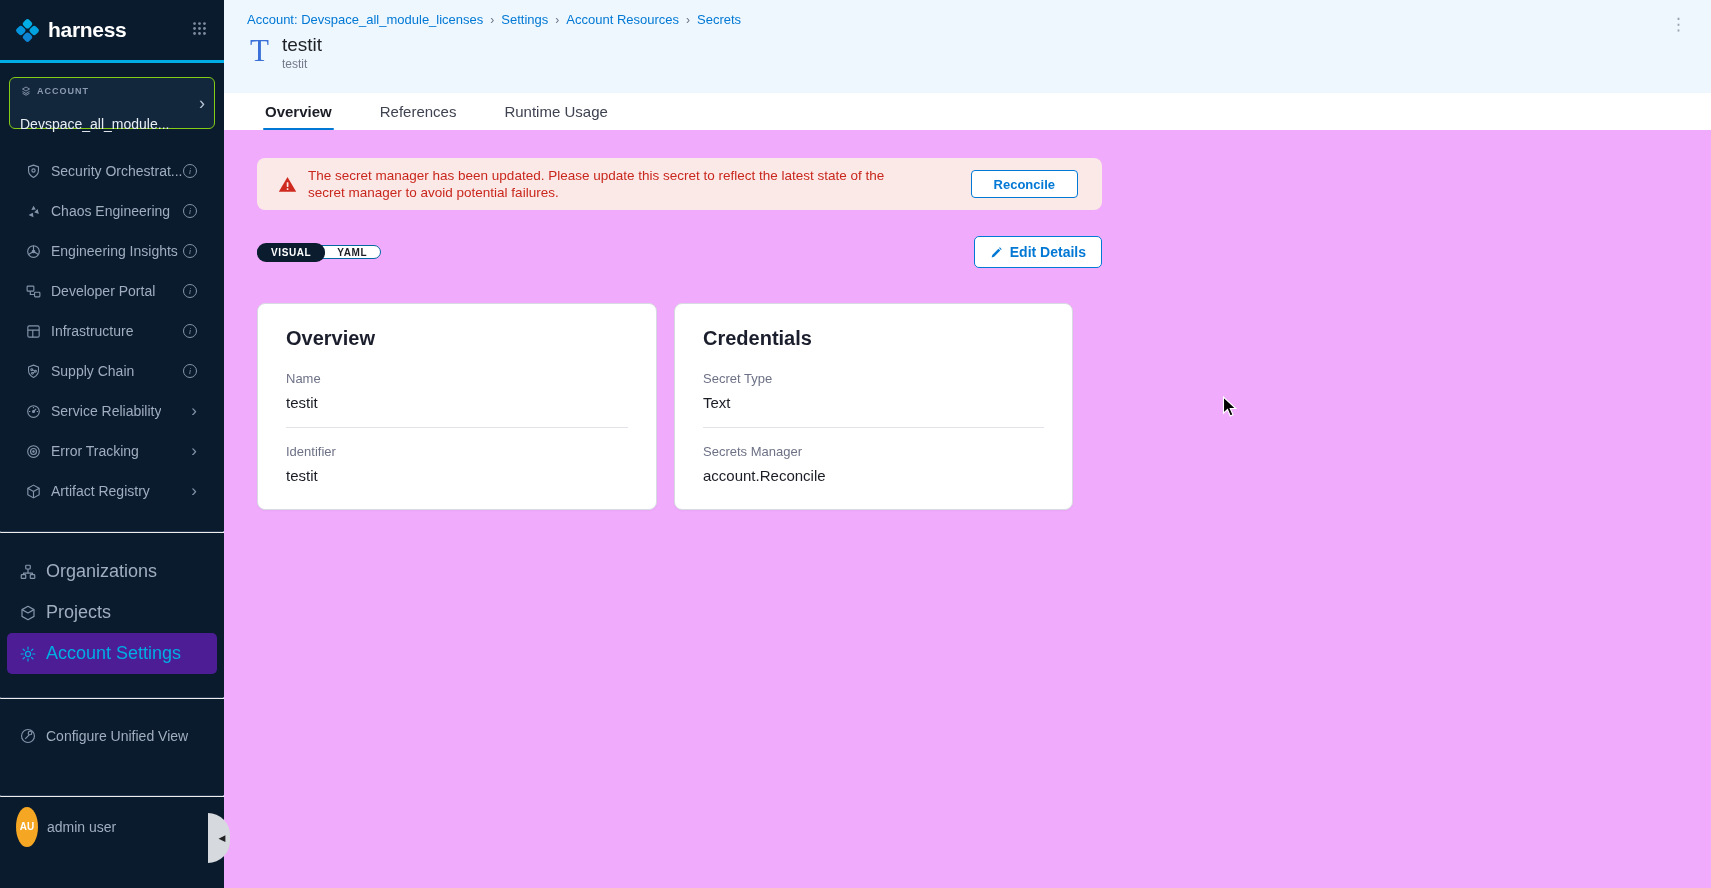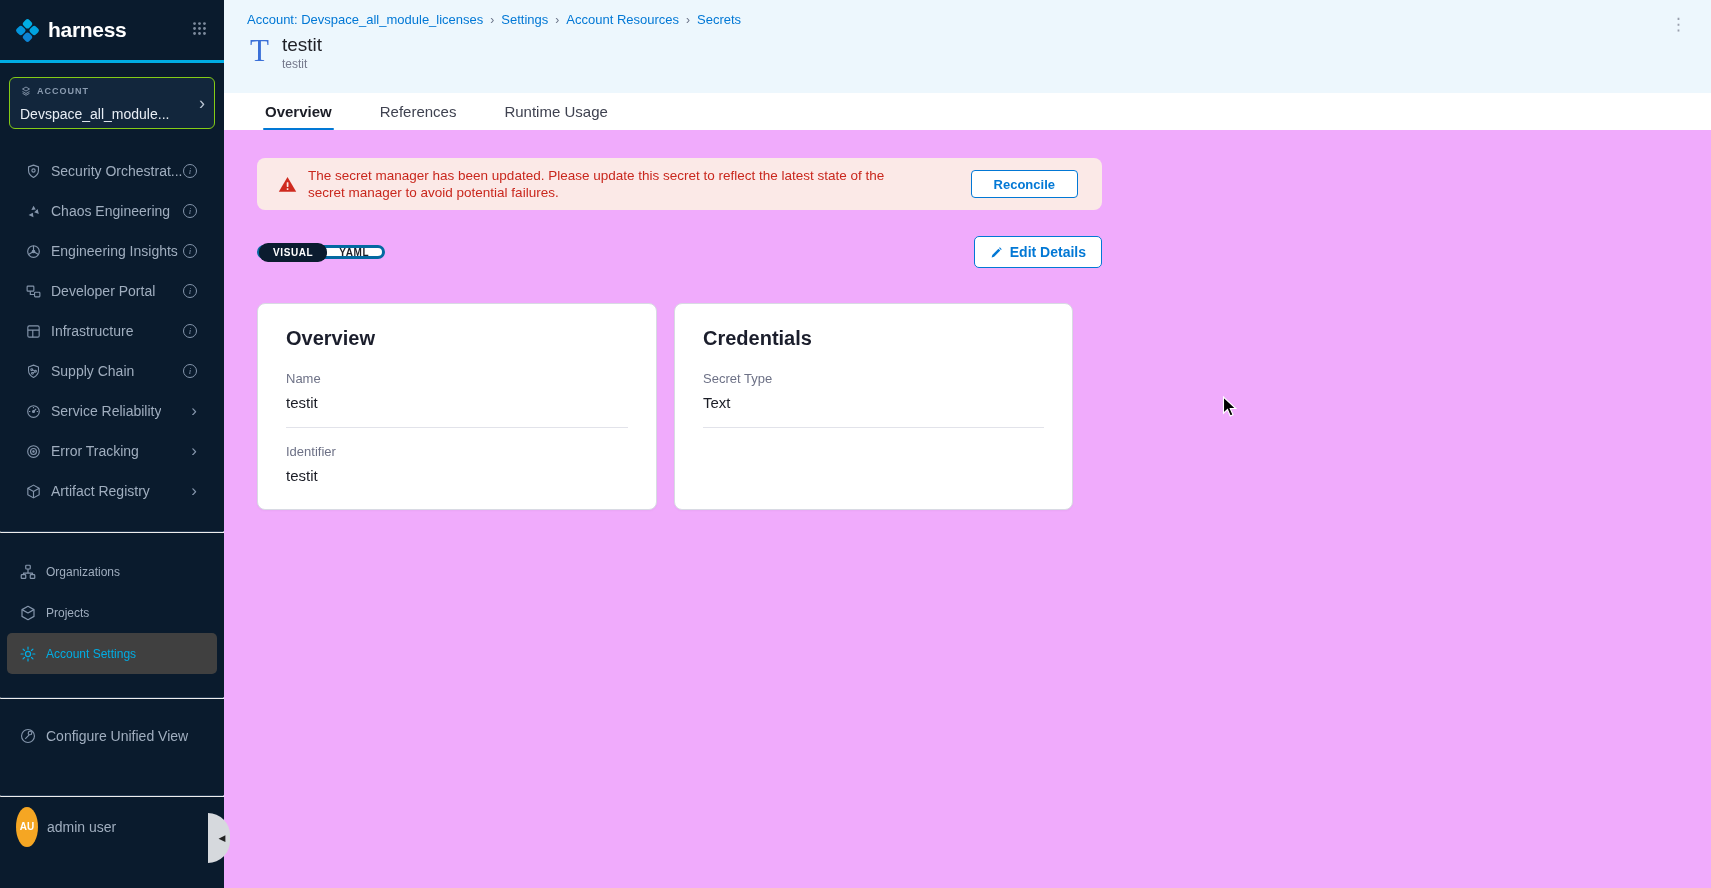--- a/index.html
+++ b/index.html
@@ -9,36 +9,36 @@
 
   
   .sidebar { position:relative; width:224px; min-width:224px; height:888px; background:#0a1b2d; display:flex; flex-direction:column; overflow:hidden; }
   .logo-row { height:60px; display:flex; align-items:center; justify-content:space-between; padding:0 16px 0 14px; }
   .logo { display:flex; align-items:center; gap:7px; }
   .logo-text { color:#fff; font-size:21px; font-weight:700; letter-spacing:-0.3px; }
   .grid-icon { color:#7d8b9d; }
   .teal-line { height:3px; background:#00ade4; width:100%; }
   .account-card { margin:14px 9px 0 9px; height:52px; background:#12263c; border:1px solid #84cc16; border-radius:6px; padding:7px 10px 0 10px; position:relative; cursor:pointer; }
   .account-label { display:flex; align-items:center; gap:5px; color:#8a9bb0; font-size:9px; font-weight:700; letter-spacing:1px; }
-  .account-name { color:#e8eef5; font-size:14px; margin-top:9px; white-space:nowrap; overflow:hidden; }
+  .account-name { color:#e8eef5; font-size:14px; margin-top:19px; white-space:nowrap; overflow:hidden; }
   .account-chevron { position:absolute; right:9px; top:16px; color:#b9c4d2; font-size:18px; line-height:18px; }
 
   .nav-list { margin-top:22px; }
   .nav-item { height:40px; display:flex; align-items:center; padding:0 27px 0 25px; color:#a0aebf; font-size:14px; cursor:pointer; }
   .nav-item .micon { width:17px; height:17px; margin-right:9px; color:#8495ab; flex:none; }
   .nav-item .nav-label { white-space:nowrap; overflow:hidden; text-overflow:ellipsis; }
   .trail { margin-left:auto; flex:none; }
   .info-i { width:14px; height:14px; border:1.2px solid #8495ab; border-radius:50%; display:grid; place-items:center; font-size:9px; color:#8495ab; font-family:"Liberation Serif", serif; font-style:italic; }
   .chev { color:#8495ab; font-size:17px; line-height:14px; }
   .side-divider { border-top:1px solid #253a52; margin:0; }
   .d1 { margin-top:20px; }
   .gen-list { margin-top:18px; }
-  .gen-item { height:41px; display:flex; align-items:center; padding:0 16px 0 19px; color:#a0aebf; font-size:12px; cursor:pointer; }
+  .gen-item { height:41px; display:flex; align-items:center; padding:0 16px 0 19px; color:#a0aebf; font-size:18px; cursor:pointer; }
   .gen-item .micon { width:18px; height:18px; margin-right:9px; color:#8495ab; flex:none; }
-  .gen-item.active { background:#404040; border-radius:5px; margin:0 7px; padding:0 9px 0 12px; color:#00ade4; }
+  .gen-item.active { background:#4c1d95; border-radius:5px; margin:0 7px; padding:0 9px 0 12px; color:#00ade4; }
   .gen-item.active .micon { color:#00ade4; }
   .d2 { margin-top:23px; }
   .configure-item { margin-top:14px; height:45px; display:flex; align-items:center; padding:0 19px; color:#a0aebf; font-size:14px; cursor:pointer; }
   .configure-item .micon { width:18px; height:18px; margin-right:9px; color:#8495ab; }
   .d3 { margin-top:37px; }
   .help-item { margin-top:13px; height:45px; display:flex; align-items:center; padding:0 19px; color:#a0aebf; font-size:14px; cursor:pointer; }
   .help-item .micon { width:18px; height:18px; margin-right:9px; color:#8495ab; }
   .user-item { margin-top:7px; height:45px; display:flex; align-items:center; padding:0 16px; color:#a0aebf; font-size:14px; cursor:pointer; }
   .avatar { width:22px; height:40px; border-radius:50%; background:#f5a623; color:#fff; font-size:10px; font-weight:700; display:grid; place-items:center; margin-right:9px; flex:none; }
   .collapse-handle { position:absolute; left:208px; top:813px; width:22px; height:50px; background:#d6d9dd; border-radius:0 26px 26px 0; display:grid; place-items:center; cursor:pointer; z-index:5; }
@@ -61,21 +61,21 @@
   .tab.active { font-weight:700; color:#1b1d26; }
   .tab.active::after { content:""; position:absolute; left:22px; right:22px; bottom:0; height:2.5px; background:#0278d5; border-radius:2px; }
 
   .content { padding:28px 0 0 33px; position:relative; flex:1; background:#f0abfc; }
   .banner { width:845px; min-height:52px; background:#fbe9e7; border-radius:8px; display:flex; align-items:center; padding:8px 24px 8px 21px; }
   .warn-icon { width:19px; height:19px; flex:none; margin-right:11px; }
   .banner-msg { flex:1; color:#c9271d; font-size:13.5px; line-height:17px; max-width:600px; }
   .reconcile-btn { margin-left:auto; height:28px; padding:0 22px; background:#fff; border:1px solid #0278d5; border-radius:4px; color:#0278d5; font-size:13px; font-weight:700; cursor:pointer; font-family:"Liberation Sans", sans-serif; }
 
   .toolbar-row { width:845px; margin-top:26px; display:flex; align-items:center; justify-content:space-between; }
-  .toggle { display:inline-flex; align-items:center; border:3px solid #0369a1; border-radius:10px; background:#fff; height:14px; }
+  .toggle { display:inline-flex; align-items:center; border:1px solid #0369a1; border-radius:10px; background:#fff; height:14px; }
   .toggle-seg { font-size:10px; font-weight:700; letter-spacing:0.6px; padding:0 13px; height:18px; display:flex; align-items:center; cursor:pointer; color:#1b1d26; }
   .toggle-seg.on { background:#0b1c2f; color:#fff; border-radius:9px; margin:-1px; height:19px; padding:0 14px; }
   .edit-btn { height:32px; padding:0 15px; display:inline-flex; align-items:center; gap:7px; background:#fff; border:1.5px solid #0278d5; border-radius:5px; color:#0278d5; font-size:14px; font-weight:700; cursor:pointer; font-family:"Liberation Sans", sans-serif; }
 
   .cards-row { margin-top:35px; display:flex; gap:17px; }
   .card { width:400px; height:207px; background:#fff; border:1px solid #d8dae3; border-radius:8px; padding:23px 28px; box-shadow:0 1px 2px rgba(40,41,61,0.04); }
   .card-title { font-size:20px; font-weight:700; color:#1b1e2c; margin-bottom:21px; }
   .field-label { font-size:13px; color:#6d7186; margin-bottom:8px; }
   .field-value { font-size:15px; color:#1b1d26; }
   .card-divider { border:none; border-top:1px solid #e2e3ea; margin:16px 0; }
@@ -328,20 +328,24 @@
           </div>
         </div>
 
         <div class="card" style="width:399px;">
           <div class="card-title">Credentials</div>
           <div class="field">
             <div class="field-label">Secret Type</div>
             <div class="field-value">Text</div>
           </div>
           <hr class="card-divider">
+          <div class="field">
+            <div class="field-label">Secrets Manager</div>
+            <div class="field-value">account.Reconcile</div>
+          </div>
         </div>
       </div>
 
     </section>
   </main>
 
   <svg class="cursor" width="20" height="24" viewBox="0 0 20 24">
     <path d="M1.5 1v16.2l4-3.7 2.8 6.4 2.7-1.2-2.8-6.2h5.6z" fill="#000" stroke="#fff" stroke-width="1.1"></path>
   </svg>
 

